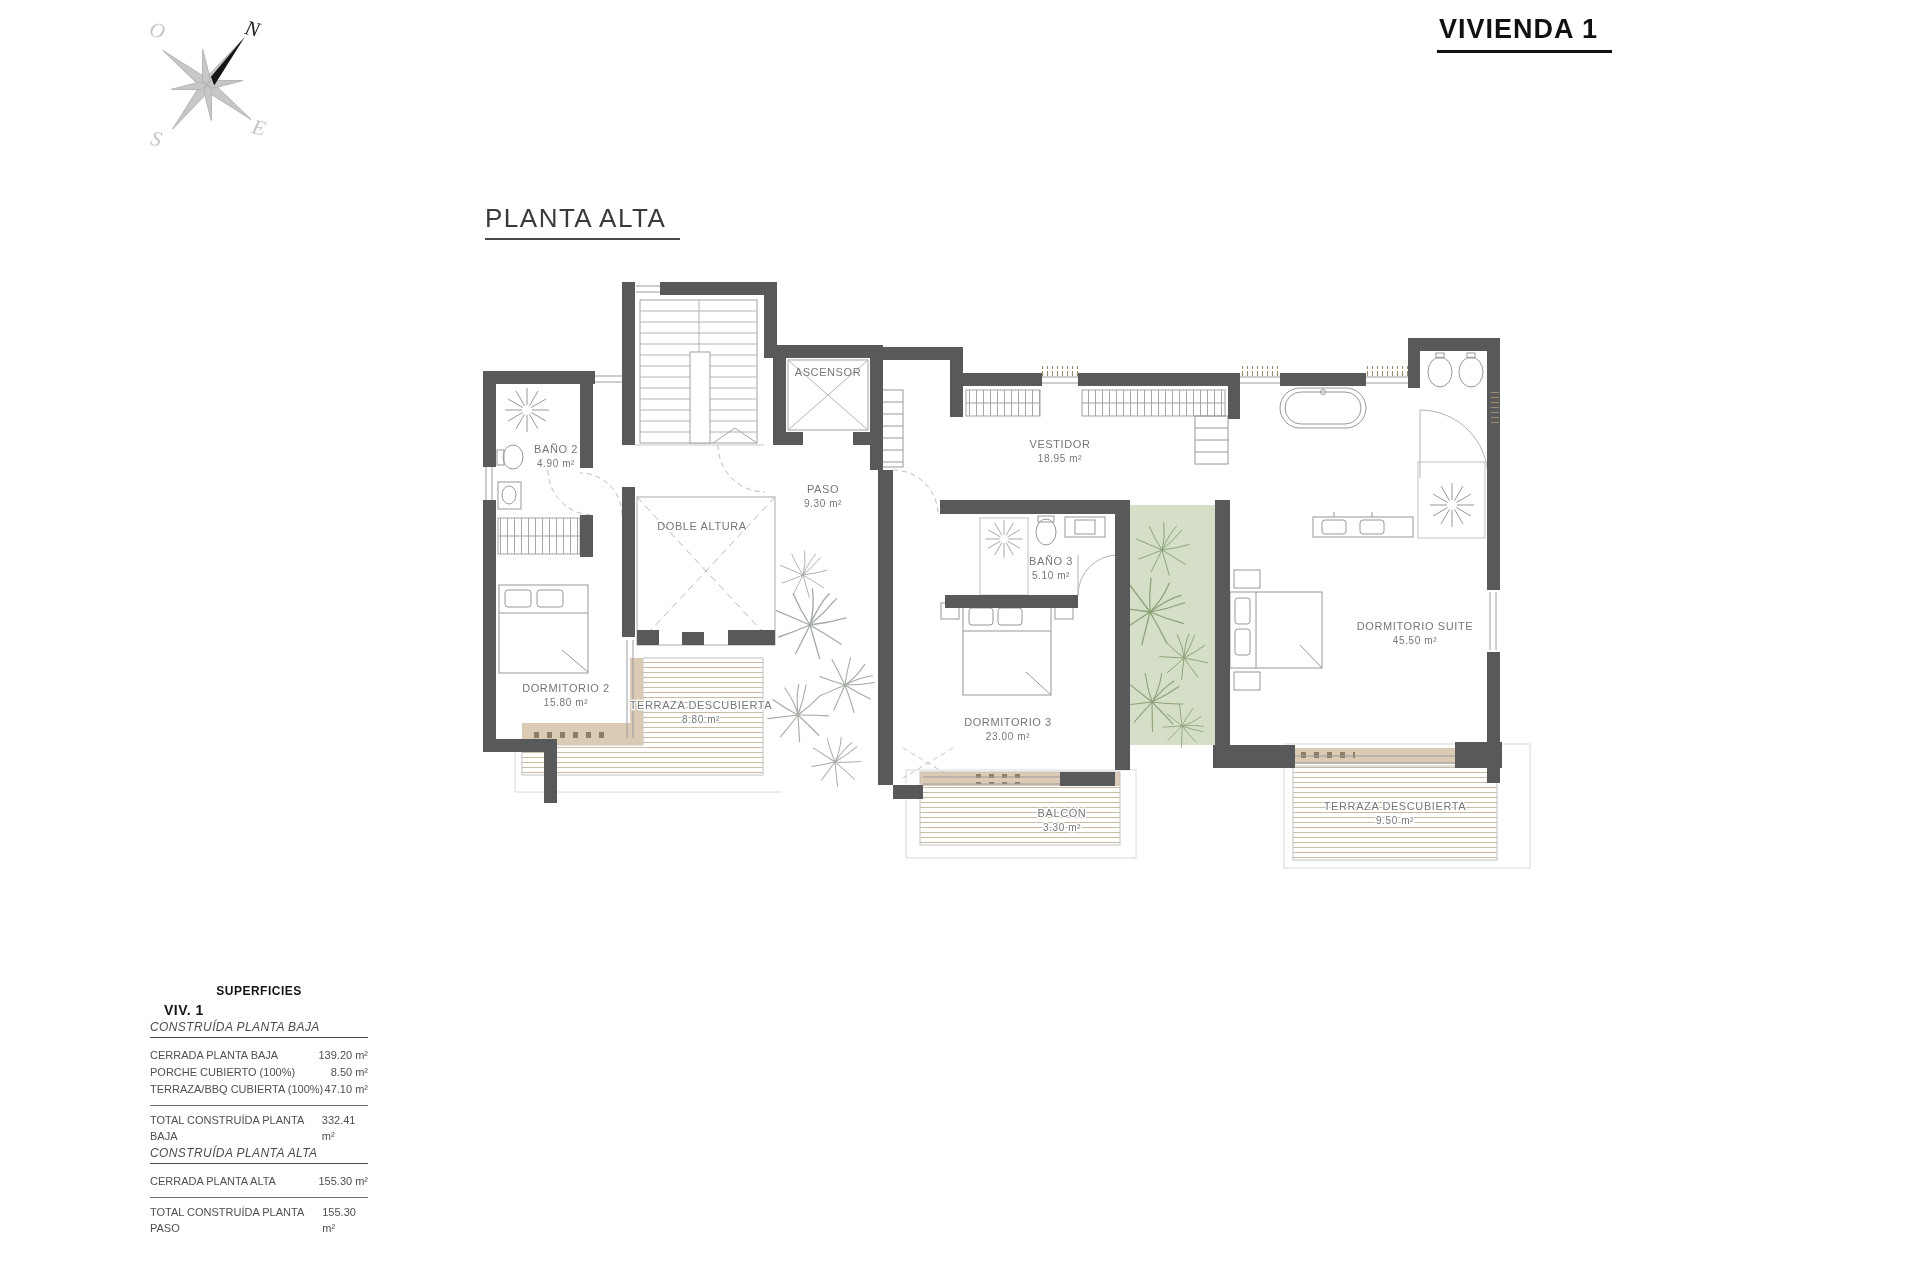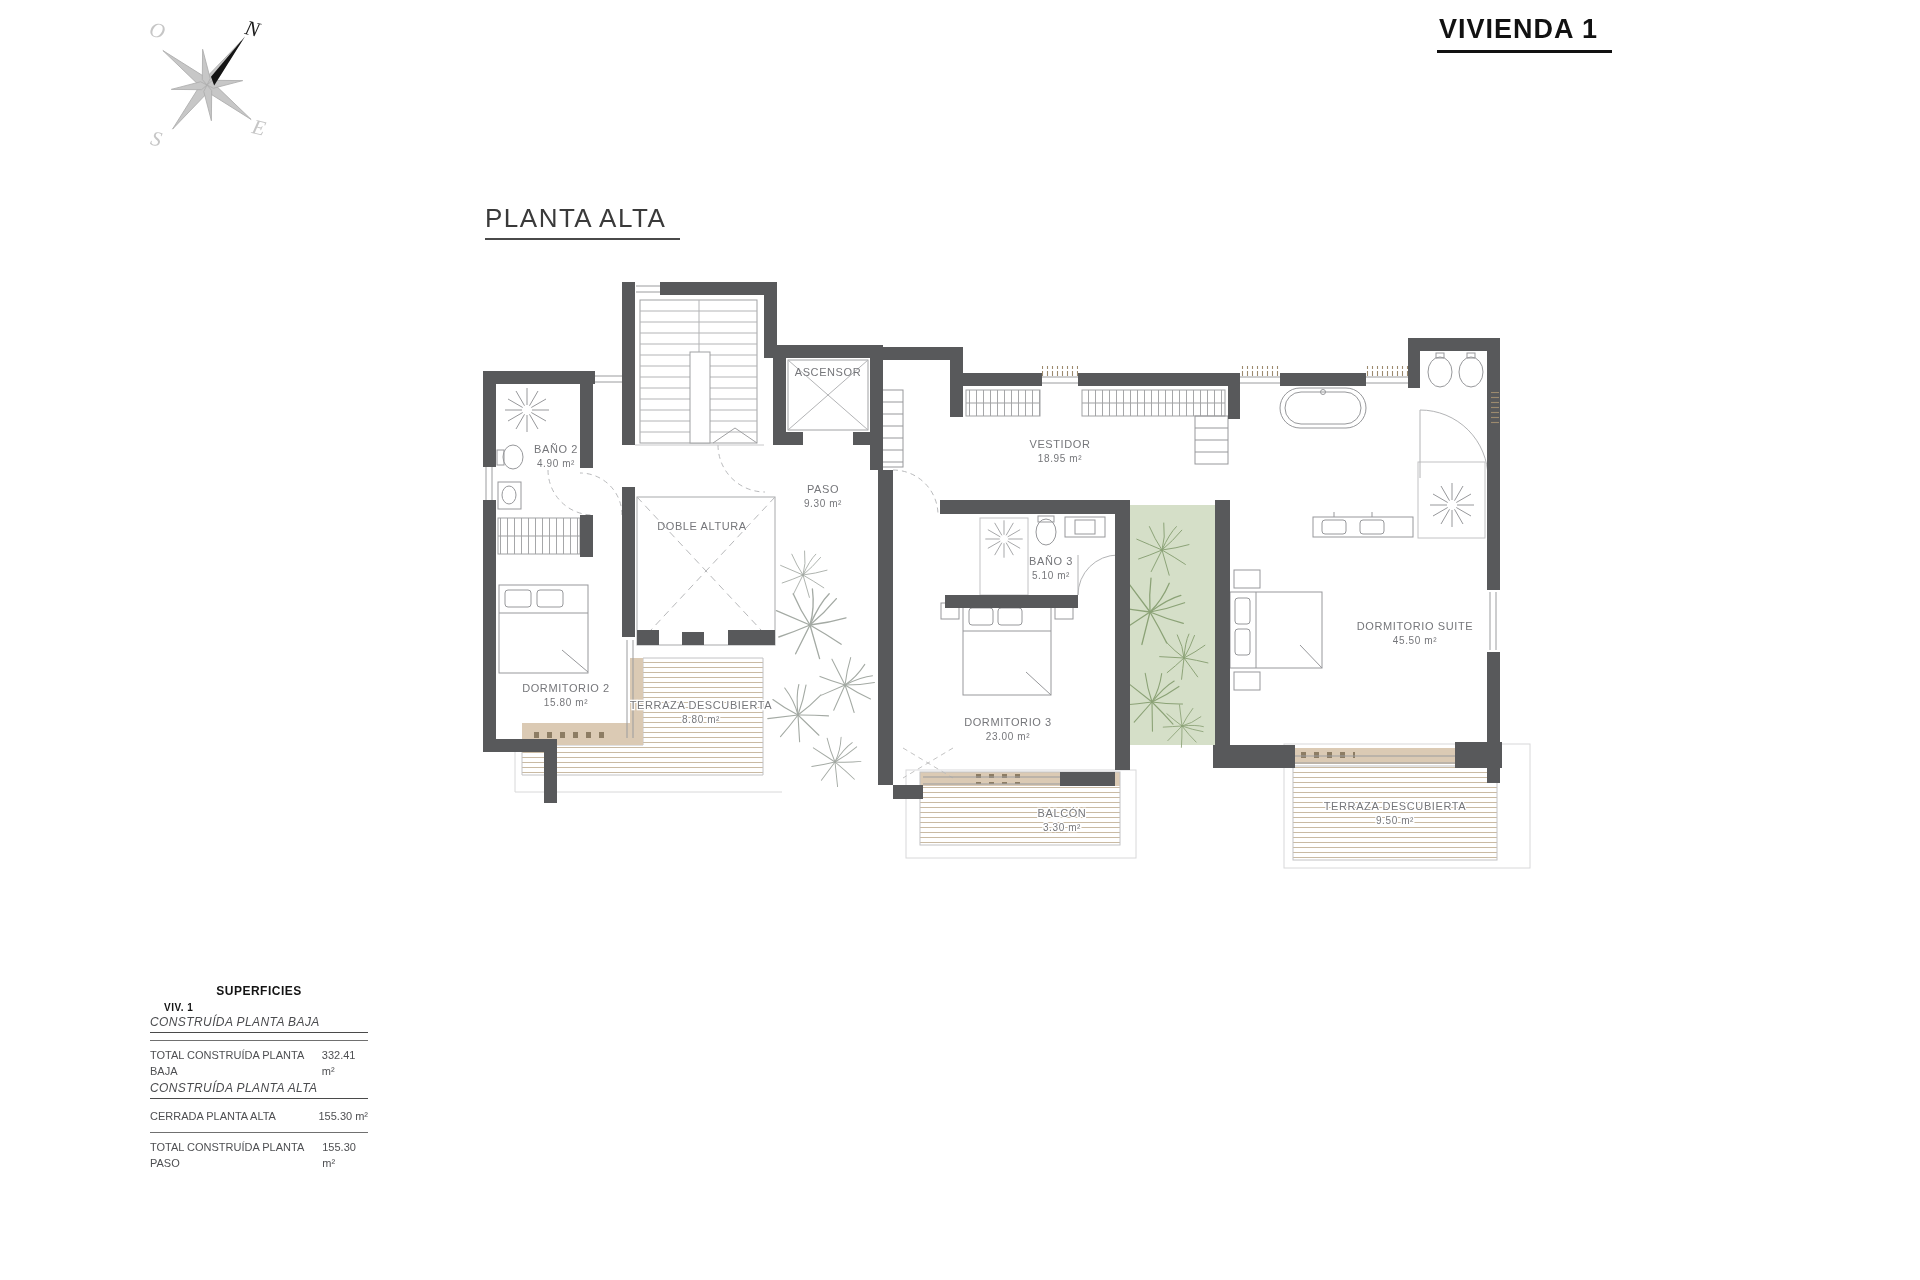--- a/index.html
+++ b/index.html
@@ -11,21 +11,21 @@
     color:#3a3a3a;letter-spacing:1.5px;border-bottom:2px solid #4a4a4a;padding:0 14px 4px 0;}
   .plan-svg{position:absolute;left:0;top:0;width:1920px;height:1280px;}
   .lbl{font-family:"Liberation Sans", sans-serif;font-size:11px;fill:#75767a;
     letter-spacing:.6px;text-anchor:middle;}
   .lbl-sm{font-size:10px;}
   .halo{stroke:#fff;stroke-width:2.5px;paint-order:stroke;}
   .compass-letter{font-family:"Liberation Serif", serif;font-style:italic;font-size:21px;}
   
   .surfaces{position:absolute;left:150px;top:984px;width:218px;color:#4e4f52;font-size:11px;}
   .sup-title{font-size:12px;font-weight:bold;color:#141414;text-align:center;letter-spacing:.5px;}
-  .sup-sub{font-size:10px;font-weight:bold;color:#141414;margin:4px 0 0 14px;letter-spacing:.5px;}
+  .sup-sub{font-size:14px;font-weight:bold;color:#141414;margin:4px 0 0 14px;letter-spacing:.5px;}
   .sec-head{font-size:12px;font-style:italic;color:#4b4c4f;margin-top:2px;padding-bottom:3px;
     border-bottom:1.5px solid #4a4a4a;letter-spacing:.4px;}
   .rows{margin-top:9px;}
   .row{display:flex;justify-content:space-between;line-height:17px;}
   .sep{border:none;border-top:1.2px solid #707070;margin:7px 0 0 0;}
   .total-row{display:flex;justify-content:center;line-height:16px;margin-top:6px;}
 </style>
 </head>
 <body>
 
@@ -341,20 +341,34 @@
       <text class="lbl halo" x="1395" y="810">TERRAZA DESCUBIERTA</text>
       <text class="lbl lbl-sm halo" x="1395" y="824">9.50 m²</text>
     </g>
   </svg>
 
   <div class="surfaces">
     <div class="sup-title">SUPERFICIES</div>
     <div class="sup-sub">VIV. 1</div>
 
     <div class="sec-head">CONSTRUÍDA PLANTA BAJA</div>
+    <div class="rows">
+      <div class="row">
+        <span>CERRADA PLANTA BAJA</span>
+        <span>139.20 m²</span>
+      </div>
+      <div class="row">
+        <span>PORCHE CUBIERTO (100%)</span>
+        <span>8.50 m²</span>
+      </div>
+      <div class="row">
+        <span>TERRAZA/BBQ CUBIERTA (100%)</span>
+        <span>47.10 m²</span>
+      </div>
+    </div>
     <hr class="sep">
     <div class="total-row">
       <span>TOTAL CONSTRUÍDA PLANTA BAJA</span>
       <span>332.41 m²</span>
     </div>
 
     <div class="sec-head">CONSTRUÍDA PLANTA ALTA</div>
     <div class="rows">
       <div class="row">
         <span>CERRADA PLANTA ALTA</span>

